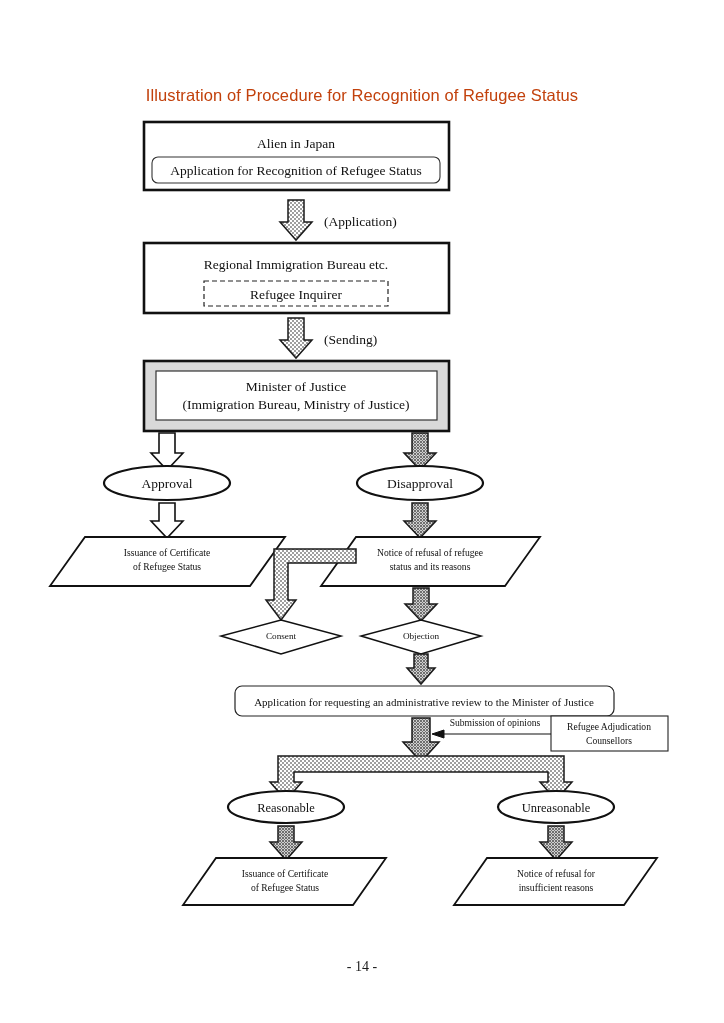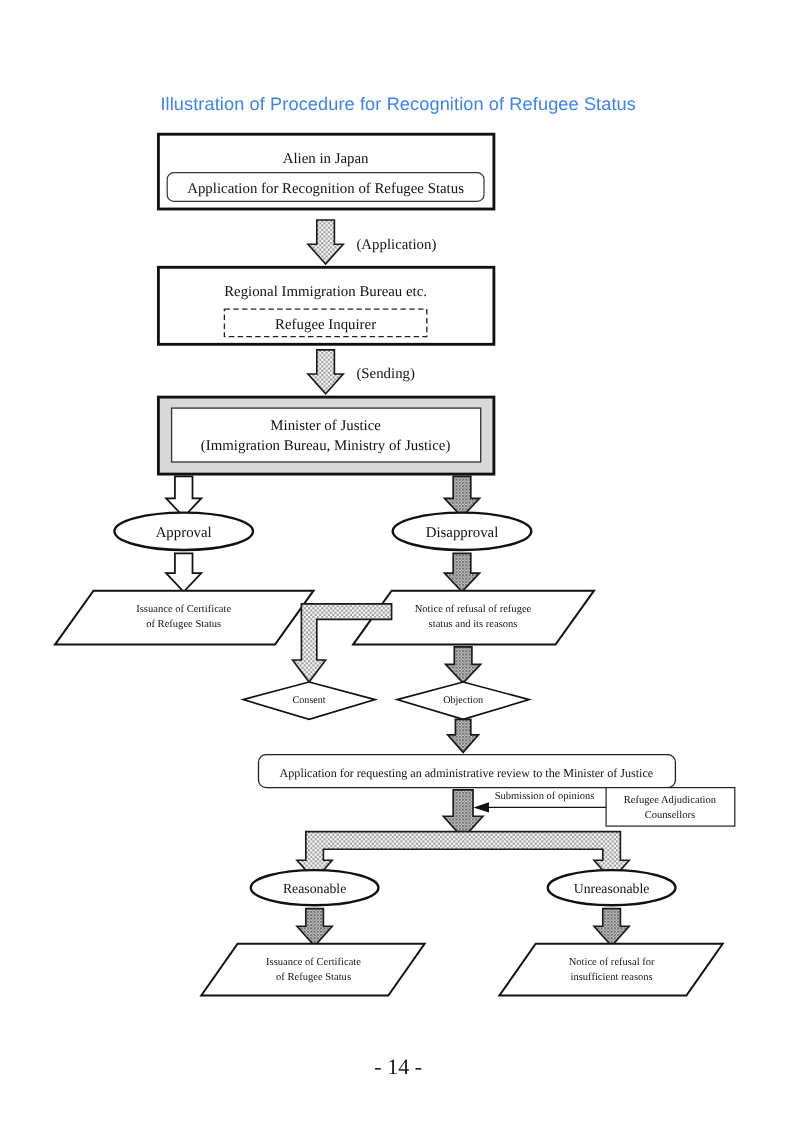--- a/index.html
+++ b/index.html
@@ -21,32 +21,32 @@
     height: 1023px;
   }
   #diagram-title {
     position: absolute;
     left: 0;
     top: 86px;
     width: 724px;
     text-align: center;
     font-family: "Liberation Sans", sans-serif;
     font-size: 16.5px;
-    color: #3b82f6;
+    color: #c2410c;
     letter-spacing: 0.1px;
     white-space: nowrap;
   }
   #page-footer {
     position: absolute;
     left: 0;
     top: 959px;
     width: 724px;
     text-align: center;
     font-family: "Liberation Serif", serif;
-    font-size: 20px;
+    font-size: 14px;
     color: #1a1a1a;
   }
   svg#flow {
     position: absolute;
     left: 0;
     top: 0;
     width: 724px;
     height: 1023px;
     display: block;
   }

